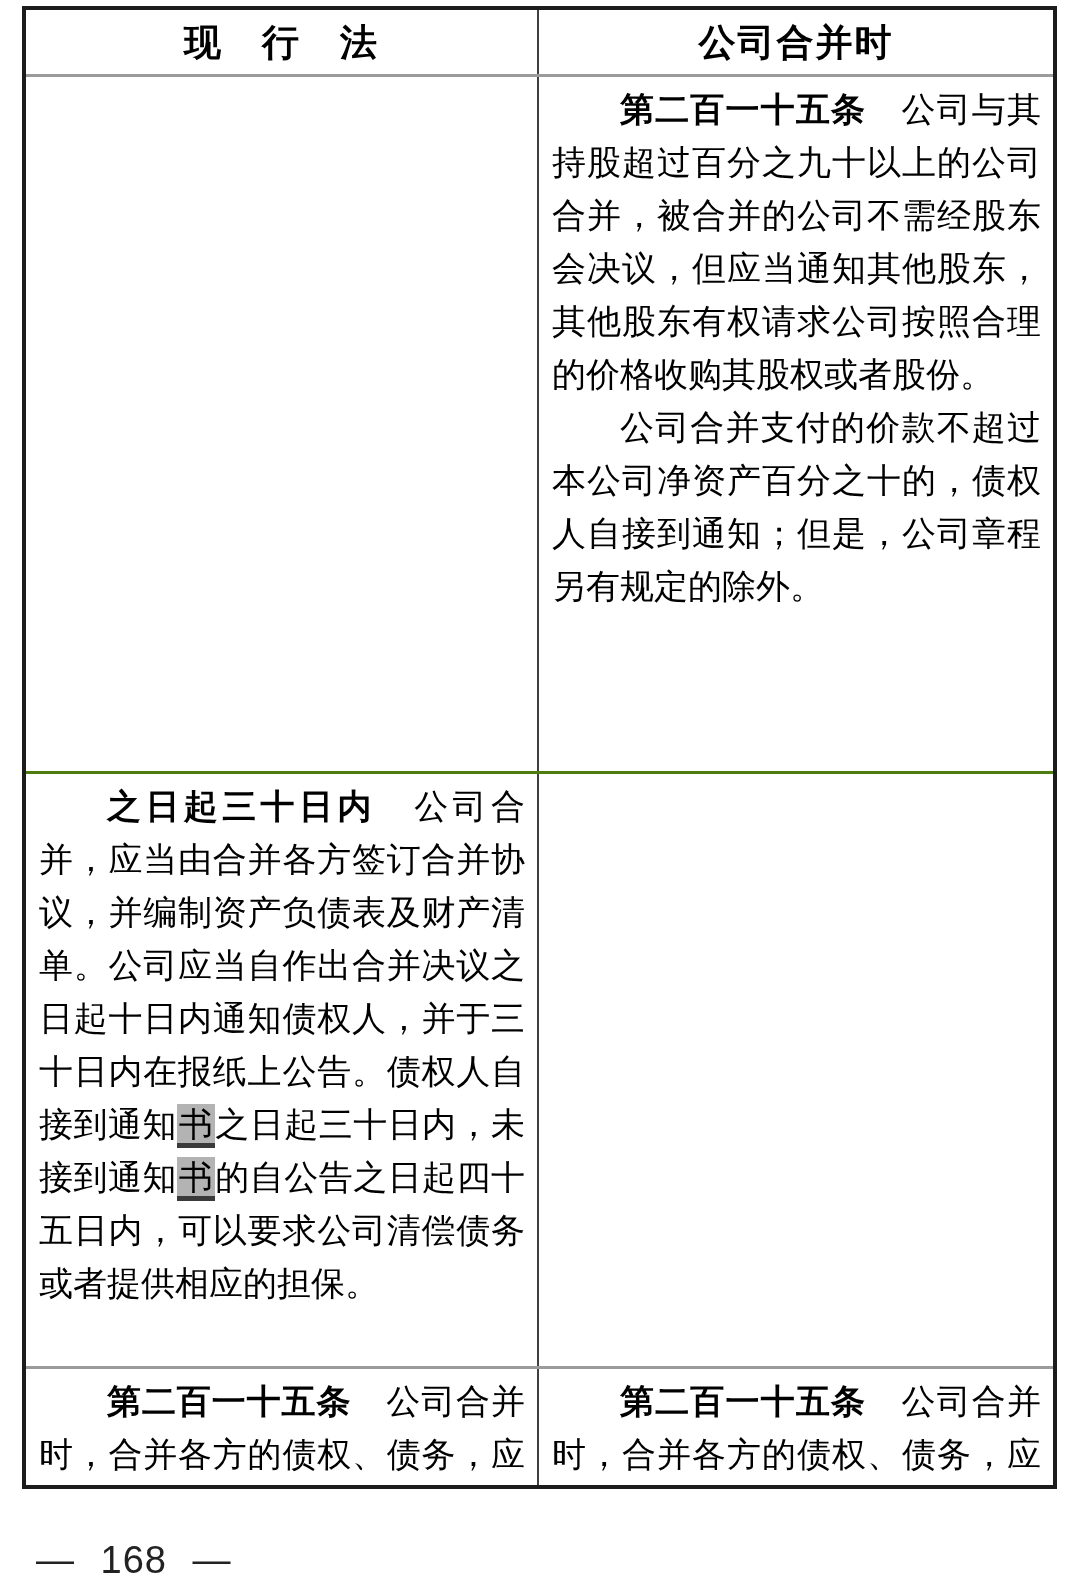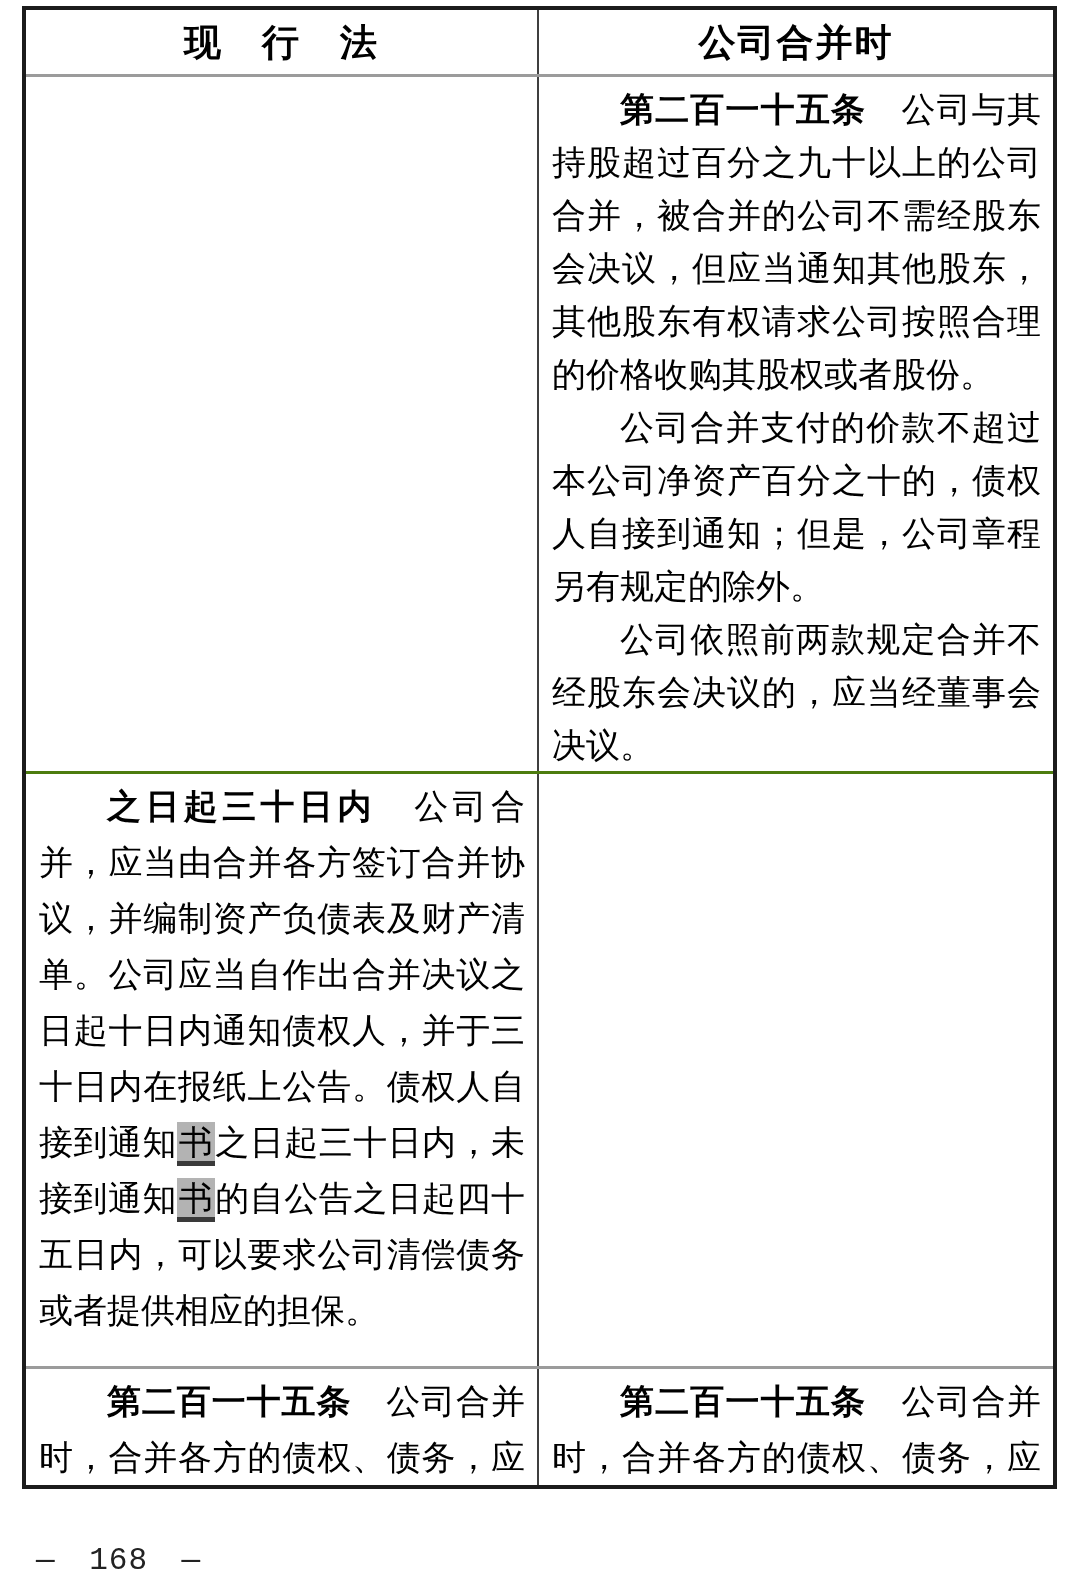--- a/index.html
+++ b/index.html
@@ -21,49 +21,48 @@
   .cl { flex:0 0 513px; width:513px; border-right:2px solid #3f3f3f; }
   .cr { flex:1 1 auto; }
   .th-cell {
     display:flex; align-items:center; justify-content:center; padding:0;
     font-family:"Liberation Sans","DejaVu Sans",sans-serif; font-weight:700; font-size:37px;
     letter-spacing:2px;
   }
   .para { margin:0; text-indent:68px; text-align:justify; }
   .seg-num, .seg-add { font-family:"Liberation Sans","DejaVu Sans",sans-serif; font-weight:700; }
   .seg-new { font-family:"Liberation Sans","DejaVu Sans",sans-serif; font-weight:400; }
-  .seg-old { font-family:Liberation Mono, monospace; font-weight:400; }
+  .seg-old { font-family:Liberation Sans, sans-serif; font-weight:400; }
   .seg-del {
     font-family:"Liberation Serif","DejaVu Serif",serif;
     background:#b3b3b3; border-bottom:5px solid #3a3a3a; padding:2px 2px 0 2px;
   }
   .footer {
     position:absolute; left:36px; top:1534px;
-    font-family:Liberation Mono, monospace; font-size:31px;
+    font-family:Liberation Sans, sans-serif; font-size:38px;
     letter-spacing:1px; word-spacing:14px; color:#222;
   }
 </style>
 </head>
 <body>
 
 <div class="page">
 
   <div class="doc-table">
 
     <div class="hrow">
       <div class="cell cl th-cell">现　行　法</div>
       <div class="cell cr th-cell">公司合并时</div>
     </div>
 
     <div class="brow r1">
       <div class="cell cl"></div>
       <div class="cell cr">
         <p class="para"><span class="seg-num">第二百一十五条</span><span class="seg-new">　</span><span class="seg-new">公司与其持股超过百分之九十以上的公司合并，被合并的公司不需经股东会决议，但应当通知其他股东，其他股东有权请求公司按照合理的价格收购其股权或者股份。</span></p>
         <p class="para"><span class="seg-new">公司合并支付的价款不超过本公司净资产百分之十的，债权人自接到通知；但是，公司章程另有规定的除外。</span></p>
-        <p class="para"><span class="seg-new">公司依照前两款规定合并不经股东会决议的，应当经董事会决议。</span></p>
       </div>
     </div>
 
     <div class="brow r2">
       <div class="cell cl">
         <p class="para"><span class="seg-num">之日起三十日内</span><span class="seg-old">　</span><span class="seg-old">公司合并，应当由合并各方签订合并协议，并编制资产负债表及财产清单。公司应当自作出合并决议之日起十日内通知债权人，并于三十日内在报纸上公告。债权人自接到通知</span><span class="seg-del">书</span><span class="seg-old">之日起三十日内，未接到通知</span><span class="seg-del">书</span><span class="seg-old">的自公告之日起四十五日内，可以要求公司清偿债务或者提供相应的担保。</span></p>
       </div>
     </div>
 
     <div class="brow r3">

